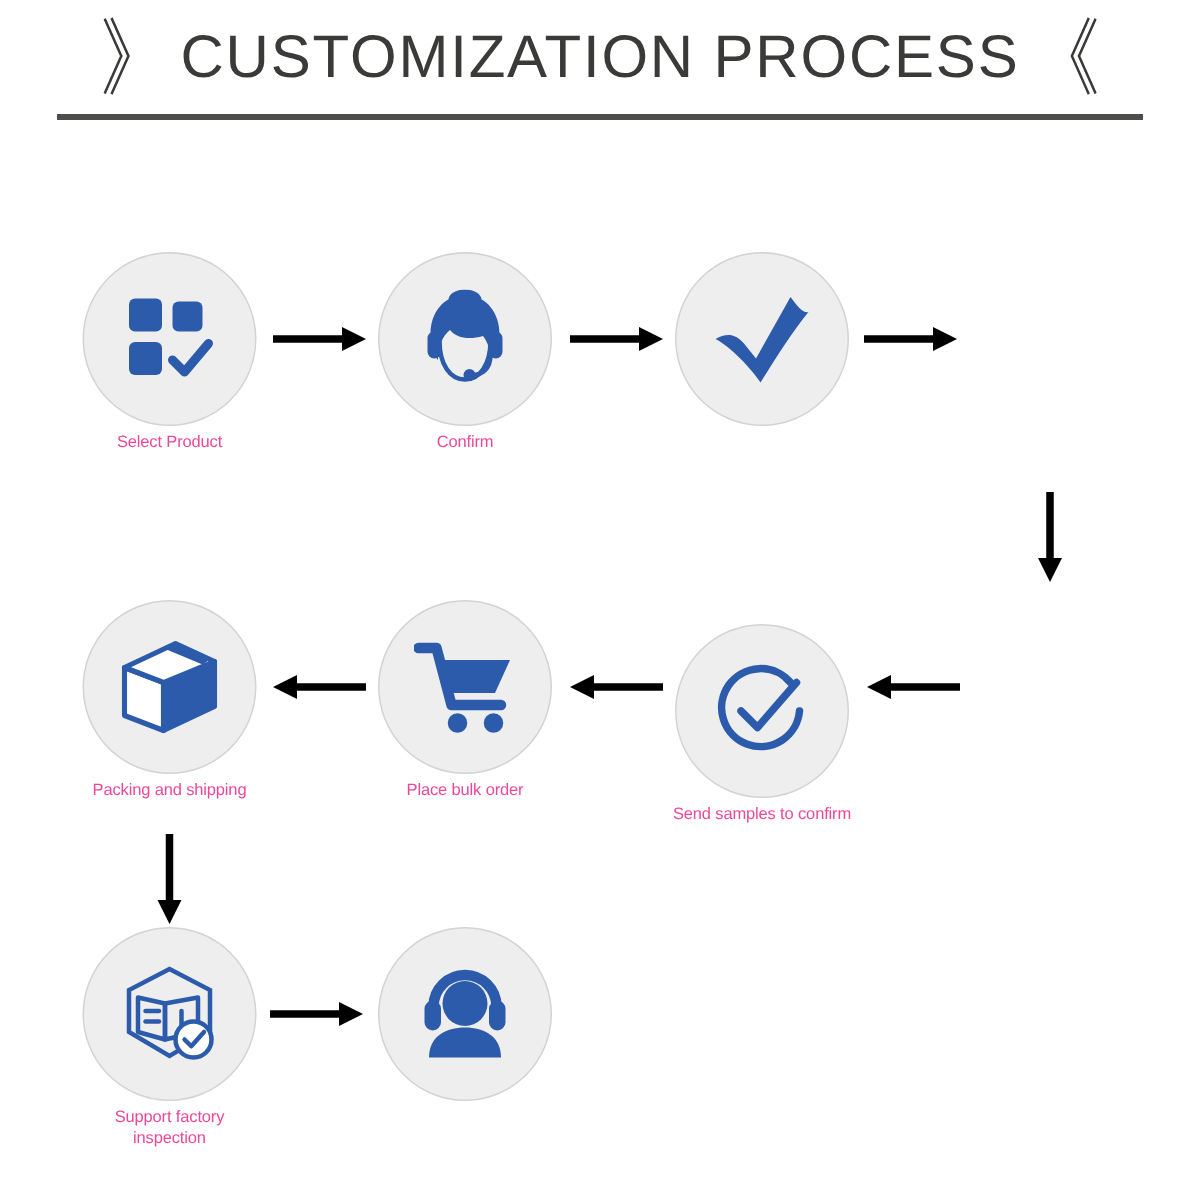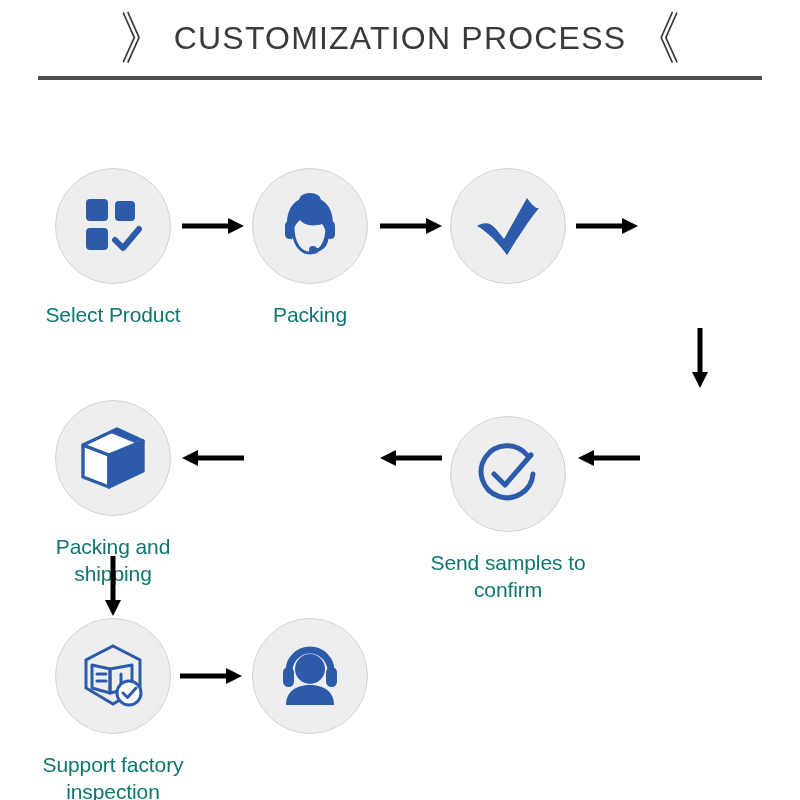--- a/index.html
+++ b/index.html
@@ -36,21 +36,21 @@
     width: 800px;
     height: 60px;
     display: flex;
     align-items: center;
     justify-content: center;
     gap: 6px;
   }
 
   .title-text {
     font-family: "Liberation Sans", sans-serif;
-    font-size: 32px;
+    font-size: 40px;
     font-weight: 400;
     letter-spacing: 1.2px;
     color: #3a3a38;
     white-space: nowrap;
     line-height: 1;
   }
 
   .chev {
     display: inline-block;
     color: #3a3a38;
@@ -87,25 +87,25 @@
     background: #eeeeee;
     border: 1px solid #d3d3d3;
     display: flex;
     align-items: center;
     justify-content: center;
   }
 
   .node-circle svg { display: block; }
 
   .node-label {
-    margin-top: 18px;
+    margin-top: 4px;
     font-family: "Liberation Sans", sans-serif;
-    font-size: 21px;
+    font-size: 11px;
     font-weight: 400;
-    color: #0f766e;
+    color: #ec4899;
     line-height: 1.28;
     letter-spacing: -0.1px;
     white-space: pre-line;
   }
 
   
   .arrow {
     position: absolute;
   }
   .arrow svg { display: block; }
@@ -159,21 +159,21 @@
           <rect x="8" y="28" width="9" height="18" rx="4.5" fill="#2d5bab"></rect>
           <rect x="49" y="28" width="9" height="18" rx="4.5" fill="#2d5bab"></rect>
 
           <path d="M16 34 C16 50 23 60 33 60 C43 60 50 50 50 34" fill="none" stroke="#2d5bab" stroke-width="3"></path>
 
           <path d="M50 44 C50 53 44 57 38 57" fill="none" stroke="#2d5bab" stroke-width="3"></path>
           <circle cx="36" cy="57" r="4" fill="#2d5bab"></circle>
         </svg>
       </span>
     </div>
-    <div class="node-label">Packing</div>
+    <div class="node-label">Confirm</div>
   </div>
 
   <div class="arrow" style="left:380px; top:216px;">
     <svg width="64" height="20" viewBox="0 0 64 20">
       <path d="M0 10 H46" stroke="#000" stroke-width="5"></path>
       <path d="M46 2 L62 10 L46 18 Z" fill="#000"></path>
     </svg>
   </div>
 
   <div class="node" style="left:428px; top:168px;">
@@ -220,20 +220,36 @@
     <div class="node-label">Packing and shipping</div>
   </div>
 
   <div class="arrow" style="left:180px; top:448px;">
     <svg width="64" height="20" viewBox="0 0 64 20">
       <path d="M64 10 H18" stroke="#000" stroke-width="5"></path>
       <path d="M18 2 L2 10 L18 18 Z" fill="#000"></path>
     </svg>
   </div>
 
+  <div class="node" style="left:230px; top:400px;">
+    <div class="node-circle">
+      <span>
+        <svg width="68" height="64" viewBox="0 0 68 64">
+
+          <path d="M3 6 H15 L25 44 H58" fill="none" stroke="#2d5bab" stroke-width="7" stroke-linecap="round" stroke-linejoin="round"></path>
+
+          <path d="M17 14 L64 14 L54 36 L23 36 Z" fill="#2d5bab"></path>
+
+          <circle cx="29" cy="56" r="6.5" fill="#2d5bab"></circle>
+          <circle cx="53" cy="56" r="6.5" fill="#2d5bab"></circle>
+        </svg>
+      </span>
+    </div>
+    <div class="node-label">Place bulk order</div>
+  </div>
 
   <div class="arrow" style="left:378px; top:448px;">
     <svg width="64" height="20" viewBox="0 0 64 20">
       <path d="M64 10 H18" stroke="#000" stroke-width="5"></path>
       <path d="M18 2 L2 10 L18 18 Z" fill="#000"></path>
     </svg>
   </div>
 
   <div class="node" style="left:428px; top:416px;">
     <div class="node-circle">

